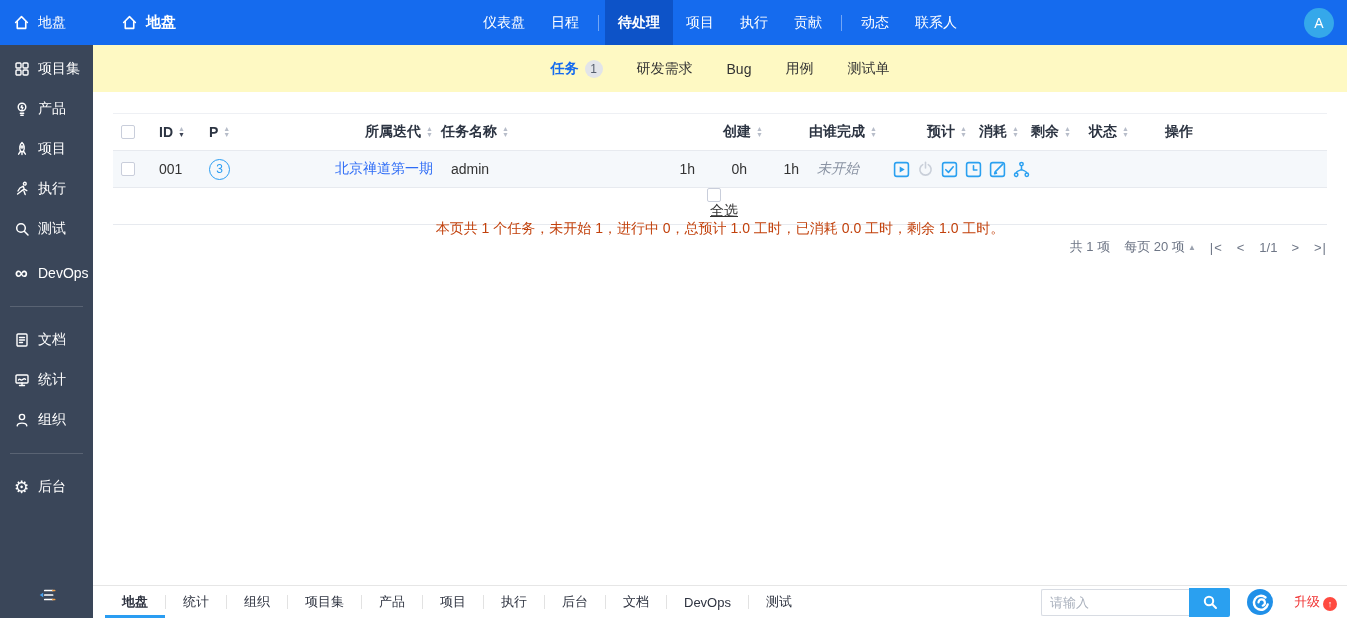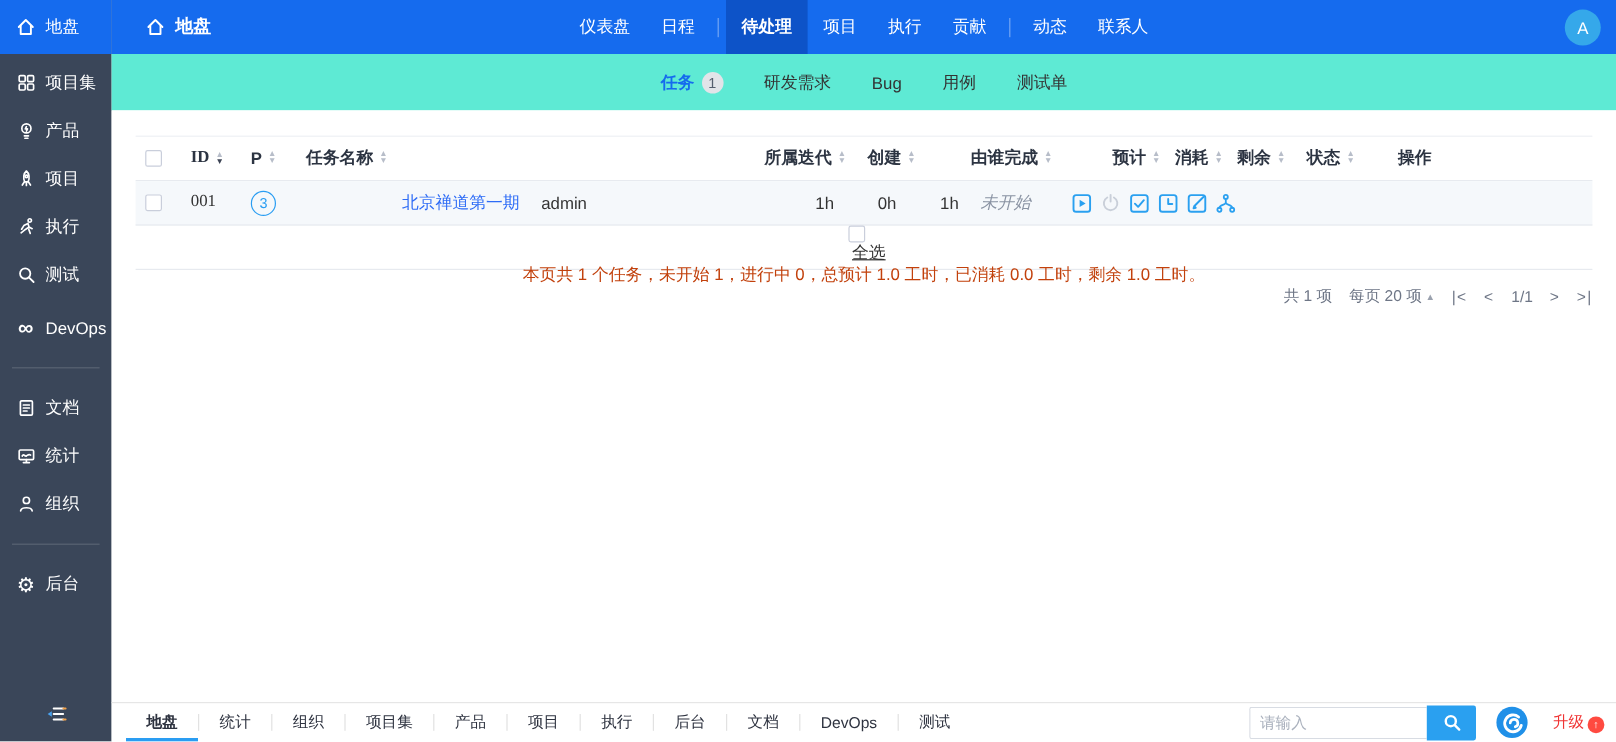--- a/index.html
+++ b/index.html
@@ -23,36 +23,36 @@
   .topbar { height:45px; background:#156bee; color:#fff; display:flex; align-items:center; position:relative; flex-shrink:0; }
   .topbar-title { display:flex; align-items:center; gap:8px; font-size:15px; font-weight:bold; margin-left:28px; }
   .topbar-nav { position:absolute; left:50%; transform:translateX(-50%); height:45px; display:flex; align-items:center; }
   .topnav-item { height:45px; display:flex; align-items:center; padding:0 13px; font-size:14px; cursor:pointer; }
   .topnav-item.active { background:#0d53c8; font-weight:bold; }
   .topnav-divider { width:1px; height:16px; background:rgba(255,255,255,.4); margin:0 6px; }
   .avatar { width:30px; height:30px; border-radius:50%; background:#35a8ea; color:#fff; font-size:14px;
             display:flex; align-items:center; justify-content:center; margin-left:auto; margin-right:13px; cursor:pointer; }
 
   
-  .tabsbar { height:47px; background:#5eead4; display:flex; align-items:center; justify-content:center; gap:34px; flex-shrink:0; }
+  .tabsbar { height:47px; background:#fef9c3; display:flex; align-items:center; justify-content:center; gap:34px; flex-shrink:0; }
   .tab { font-size:14px; color:#333; display:flex; align-items:center; gap:6px; cursor:pointer; }
   .tab.active .tab-label { color:#156bee; font-weight:bold; }
   .tab-badge { min-width:18px; height:18px; border-radius:9px; background:#e2e4e9; color:#555e6e;
                font-size:12px; display:flex; align-items:center; justify-content:center; padding:0 4px; }
 
   
   .content { flex:1; background:#fff; padding:21px 20px 0 20px; overflow:hidden; }
   .ztable { width:100%; font-size:14px; color:#333; }
   .trow { display:flex; align-items:center; }
   .trow.head { height:38px; border-top:1px solid #eef0f4; border-bottom:1px solid #e7eaef; font-weight:bold; color:#2c3442; }
   .trow.data { height:37px; background:#f5f8fb; border-bottom:1px solid #e7eaef; }
   .trow.foot { height:37px; border-bottom:1px solid #e7eaef;flex-direction:column; }
   .cell { padding:0 4px; display:flex; align-items:center; }
   .c-check { width:42px; justify-content:flex-start; padding-left:8px; }
-  .c-id { width:50px;font-family:Liberation Serif, serif; }
+  .c-id { width:50px; }
   .c-p { width:46px; }
   .c-name { flex:1; min-width:0; }
   .c-iter { width:186px; justify-content:flex-end; text-align:right; }
   .c-create { width:86px; padding-left:14px; }
   .c-who { width:124px; padding-left:14px; }
   .c-num { width:52px; justify-content:flex-end; }
   .c-status { width:76px; padding-left:14px; }
   .c-actions { width:176px; padding-left:14px; gap:7px; }
   .checkbox { width:14px; height:14px; border:1px solid #c9cedb; border-radius:2px; background:#fff; cursor:pointer; }
   .sort { display:inline-flex; flex-direction:column; margin-left:5px; line-height:0; }
@@ -267,32 +267,32 @@
           </div>
           <div class="cell c-p">
             <span class="sort-header">
               <span>P</span>
               <span class="sort">
                   <i>▲</i>
                   <i>▼</i>
                 </span>
             </span>
           </div>
+          <div class="cell c-iter">
+            <span class="sort-header">
+              <span>所属迭代</span>
+              <span class="sort">
+                  <i>▲</i>
+                  <i>▼</i>
+                </span>
+            </span>
+          </div>
           <div class="cell c-name">
             <span class="sort-header">
               <span>任务名称</span>
-              <span class="sort">
-                  <i>▲</i>
-                  <i>▼</i>
-                </span>
-            </span>
-          </div>
-          <div class="cell c-iter">
-            <span class="sort-header">
-              <span>所属迭代</span>
               <span class="sort">
                   <i>▲</i>
                   <i>▼</i>
                 </span>
             </span>
           </div>
           <div class="cell c-create">
             <span class="sort-header">
               <span>创建</span>
               <span class="sort">

